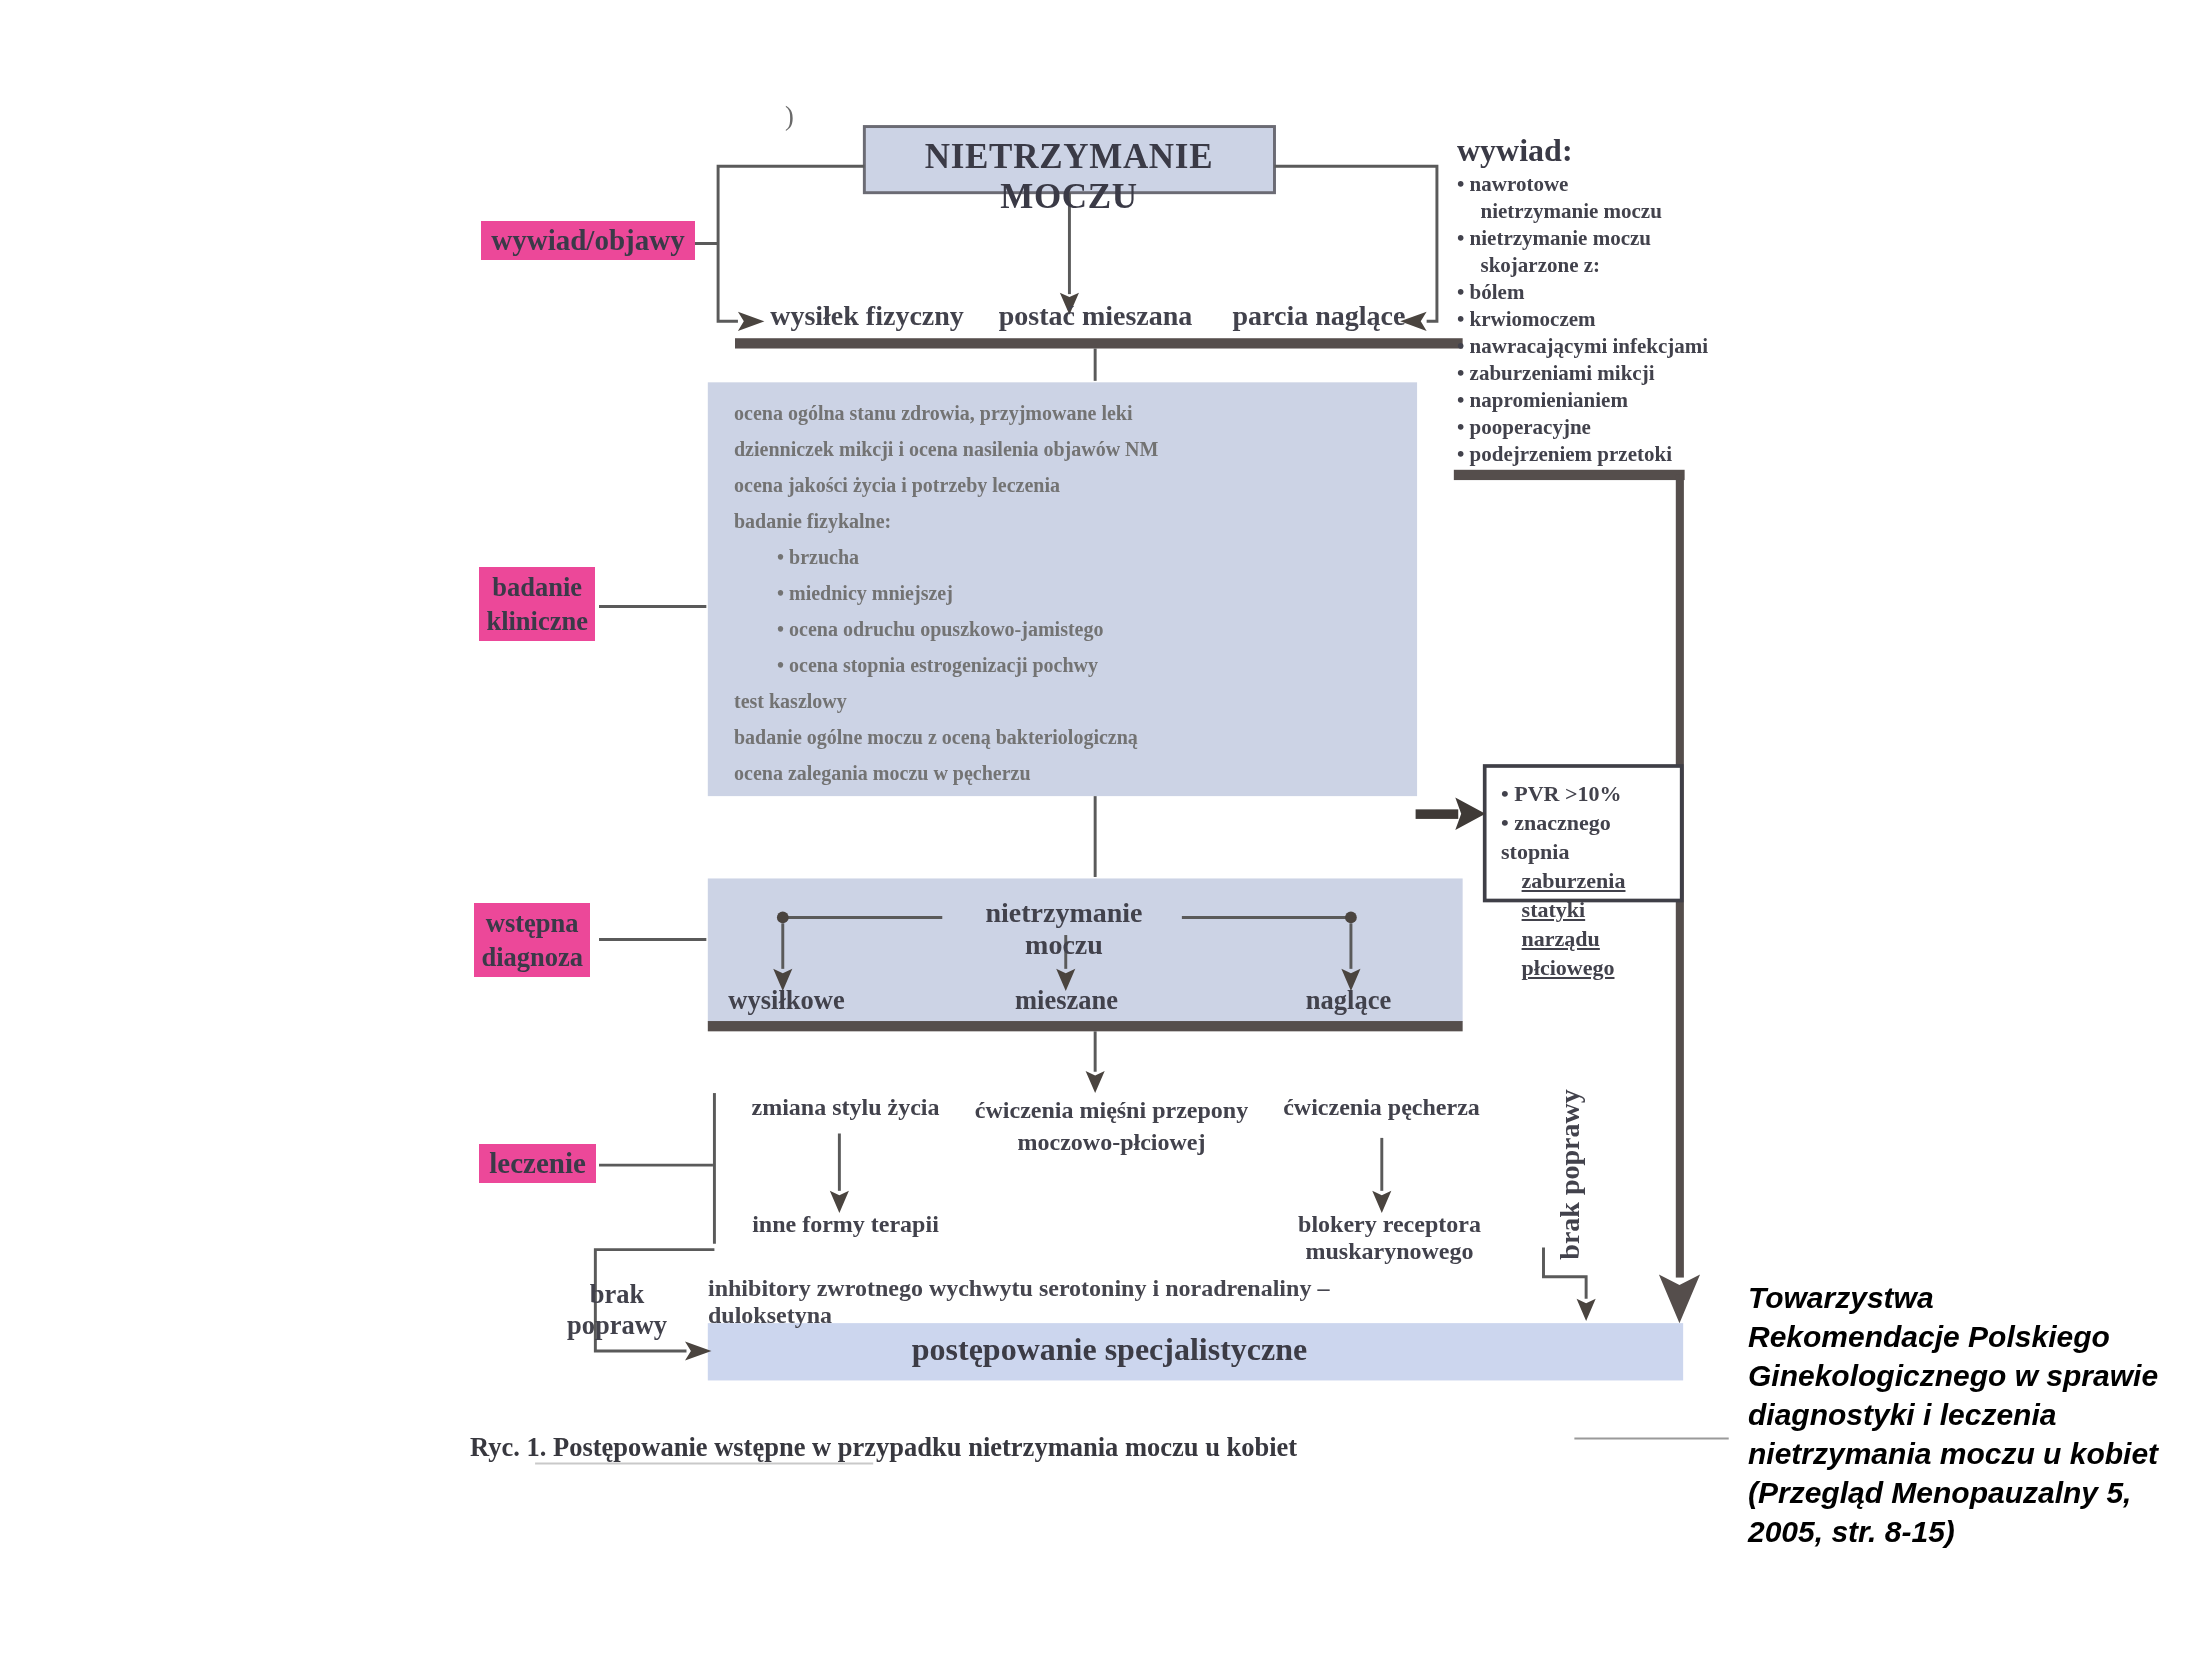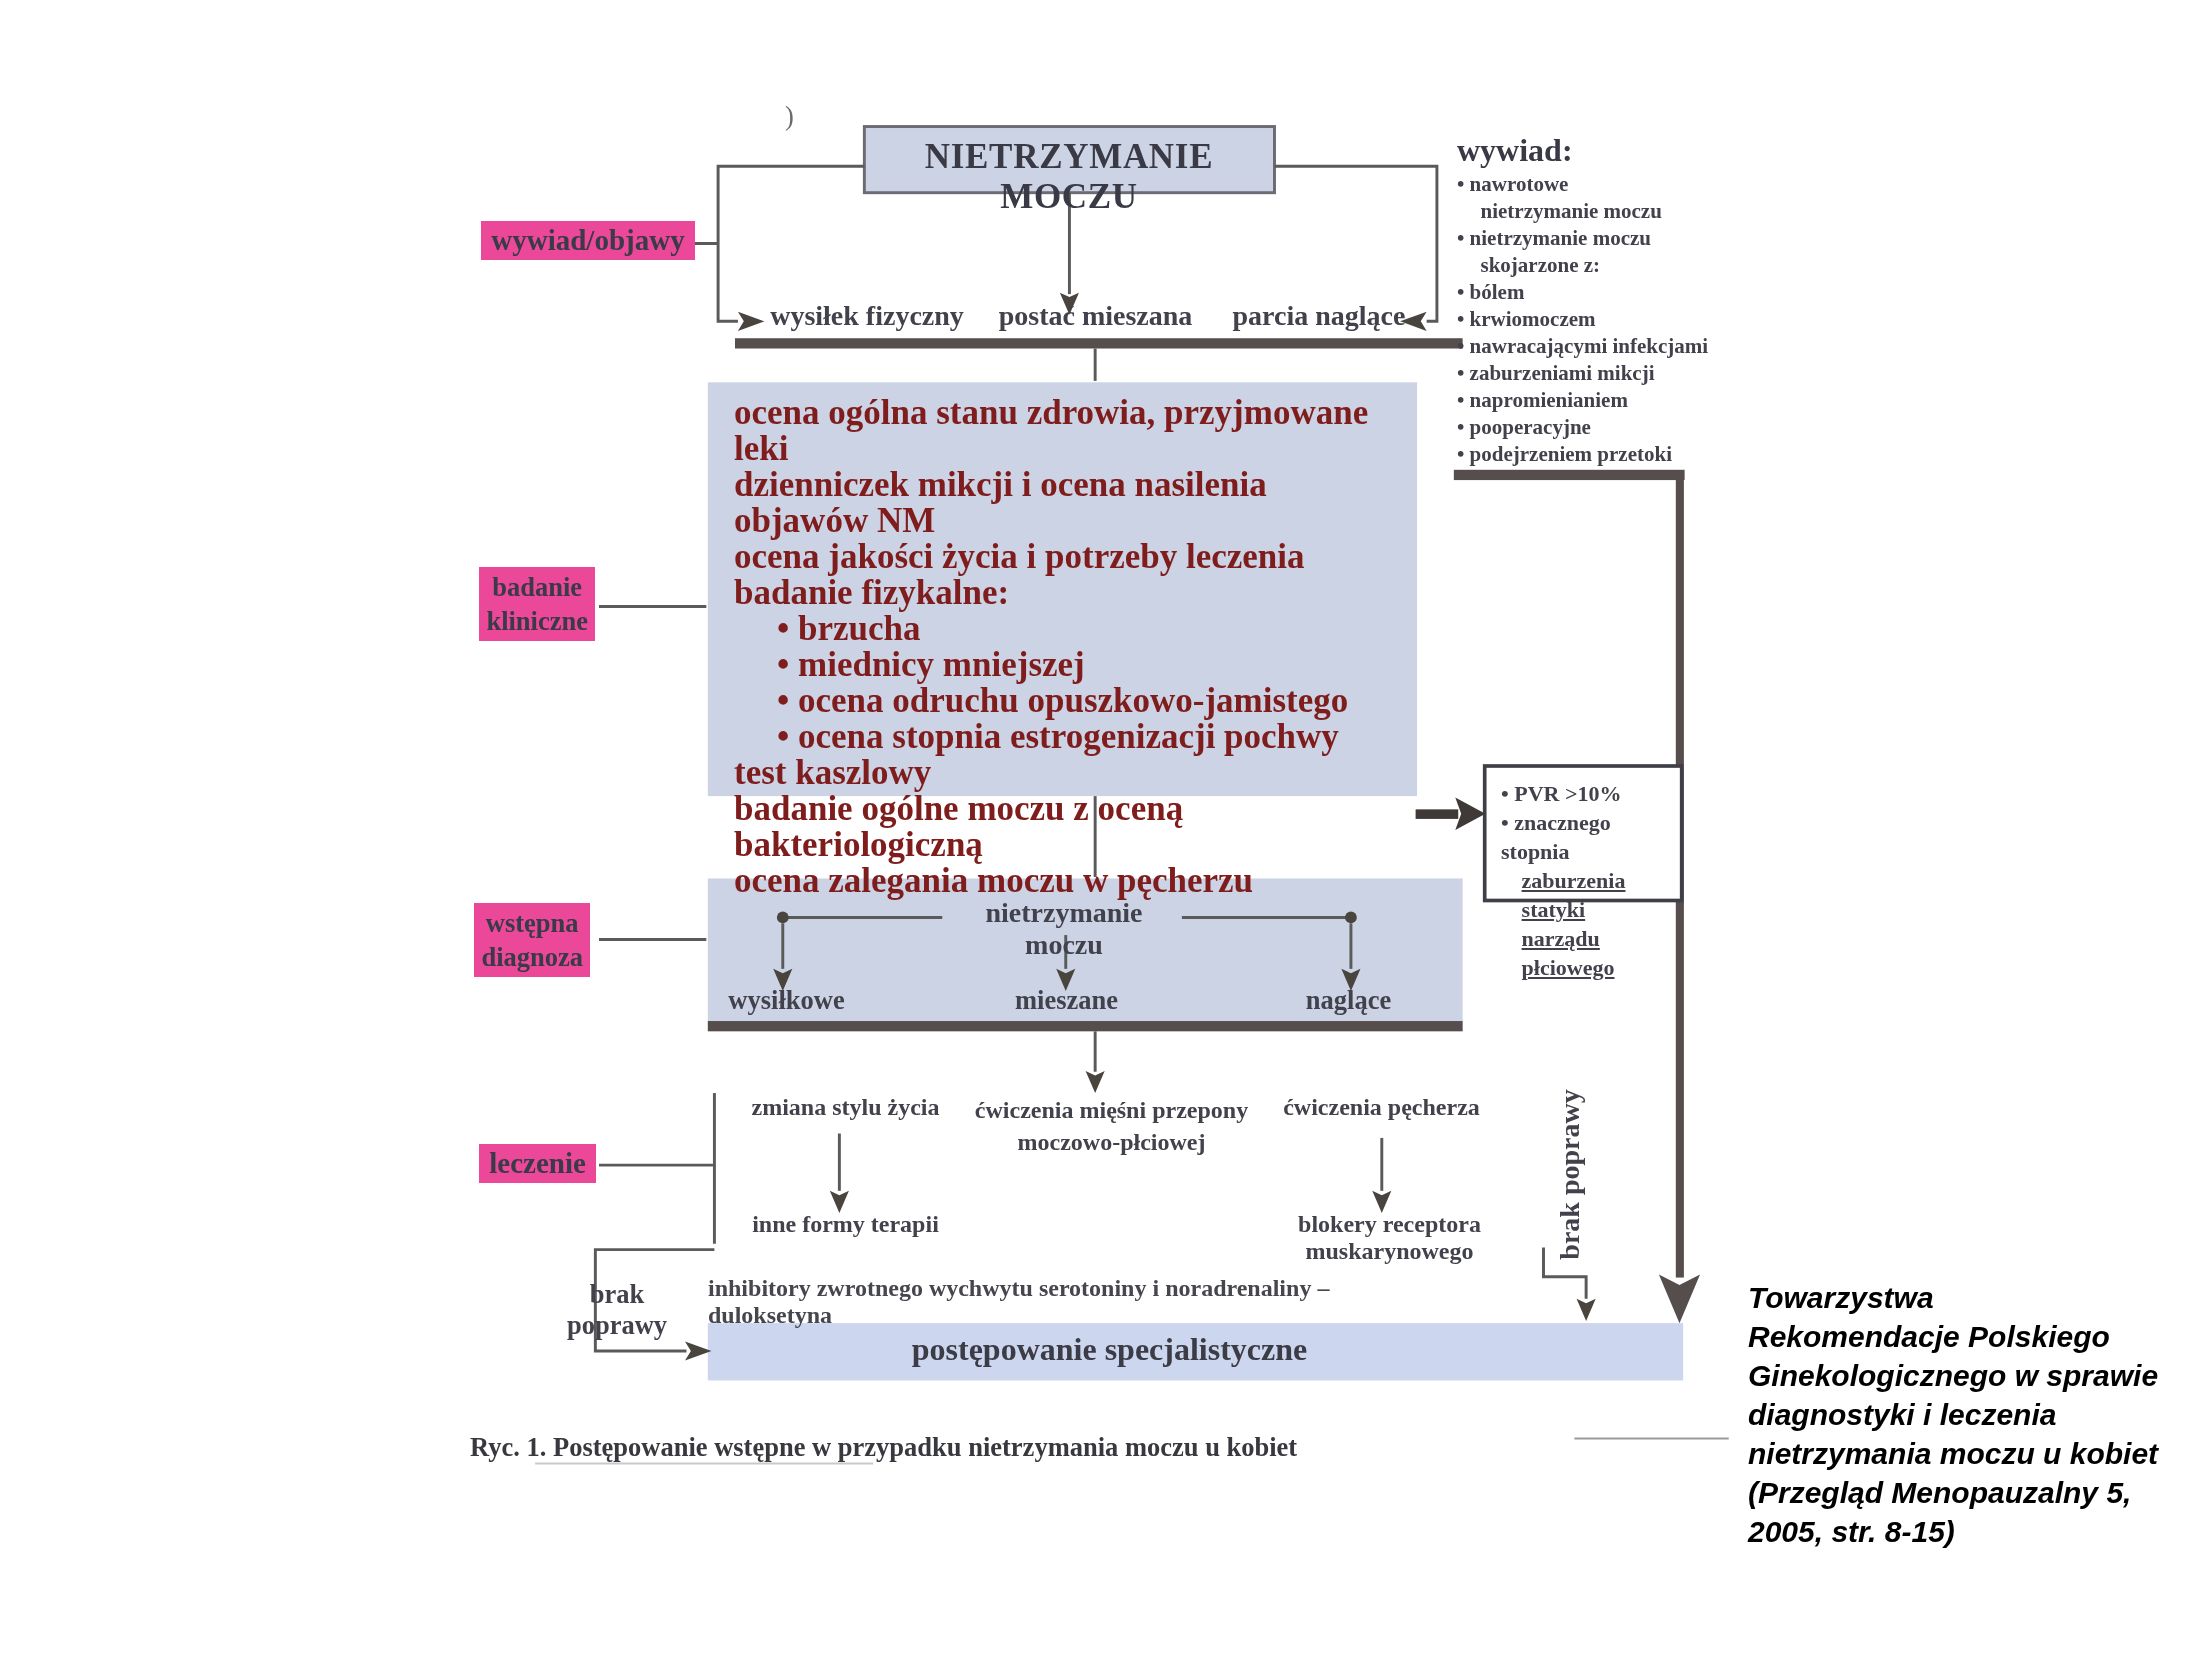--- a/index.html
+++ b/index.html
@@ -20,21 +20,21 @@
   
   .wywiad-heading{left:1457px;top:132px;font-size:32px;color:#3a3a46;}
   .wywiad-list{left:1457px;top:171px;width:265px;font-size:21px;line-height:27px;}
   .wywiad-list .cont{padding-left:23.5px;}
   
   .sym{top:300px;font-size:28px;}
   .sym-left{left:764px;width:206px;}
   .sym-center{left:989px;width:213px;}
   .sym-right{left:1231px;width:176px;}
   
-  .clinical-lines{left:734px;top:395px;width:669px;font-size:35px;line-height:36px;color:#7f1d1d;}
+  .clinical-lines{left:734px;top:395px;width:669px;font-size:20px;line-height:36px;color:#737373;}
   .clinical-lines .sub{padding-left:43px;}
   
   .pvr-lines{left:1501px;top:779px;width:176px;font-size:22px;line-height:29px;}
   .pvr-lines .cont{padding-left:20.6px;text-decoration:underline;}
   
   .diag-node{left:945px;top:897px;width:238px;font-size:28px;}
   .branch{top:985px;font-size:26.5px;}
   .branch-left{left:724px;width:125px;}
   .branch-center{left:1007px;width:119px;}
   .branch-right{left:1288px;width:121px;}

